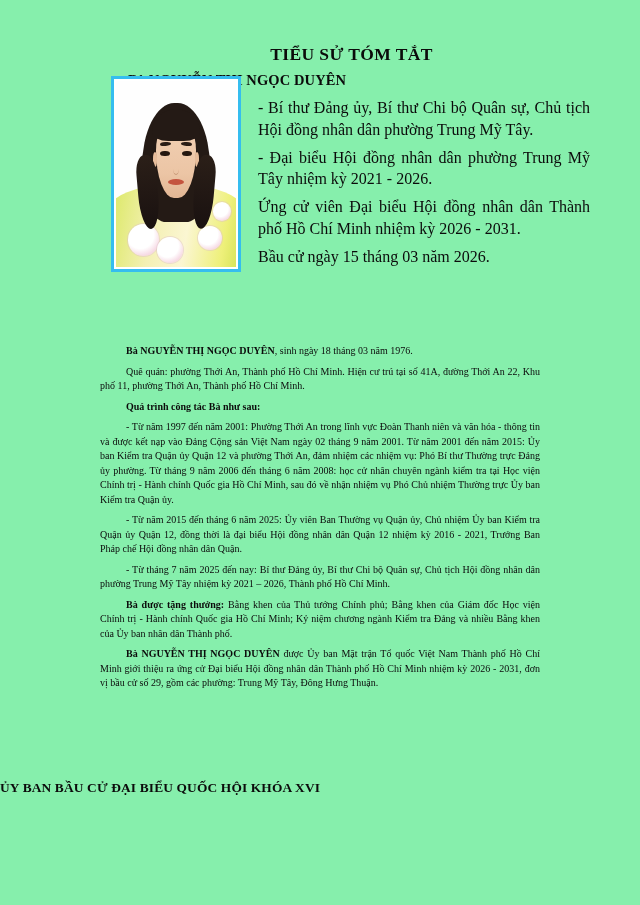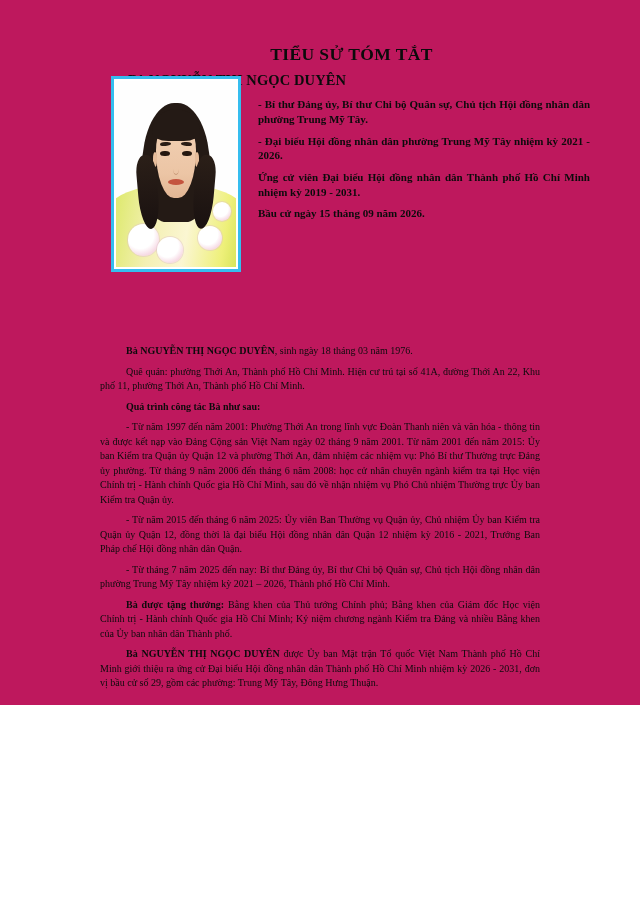--- a/index.html
+++ b/index.html
@@ -9,22 +9,22 @@
     background: #ffffff;
   }
   body {
     font-family: "Liberation Serif", "DejaVu Serif", serif;
     color: #0b0b0b;
     -webkit-font-smoothing: antialiased;
   }
   .page {
     position: relative;
     width: 640px;
-    height: 705px;
-    background: #be185d;
+    height: 905px;
+    background: #86efac;
     box-sizing: border-box;
     overflow: hidden;
   }
 
   
   .header-block {
     position: absolute;
     left: 0;
     top: 44px;
     width: 640px;
@@ -150,22 +150,22 @@
   }
   .p-ear.l { left:30.5%; }
   .p-ear.r { right:30.5%; }
 
   
   .header-text {
     margin-left: 258px;
     padding-right: 8px;
   }
   .hline {
-    font-size: 11px;
-    font-weight: bold;
+    font-size: 16px;
+    font-weight: normal;
     line-height: 1.33;
     margin: 0 0 7px 0;
     text-align: justify;
     text-justify: inter-word;
   }
   .hline.last-line { margin-bottom: 7px; }
 
   
   .body-block {
     position: absolute;
@@ -206,22 +206,22 @@
 
 <div class="page">
 
   <div class="header-block">
     <div class="doc-title">TIỂU SỬ TÓM TẮT</div>
     <div class="doc-subtitle">Bà NGUYỄN THỊ NGỌC DUYÊN</div>
 
     <div class="header-text">
       <p class="hline">- Bí thư Đảng ủy, Bí thư Chi bộ Quân sự, Chủ tịch Hội đồng nhân dân phường Trung Mỹ Tây.</p>
       <p class="hline">- Đại biểu Hội đồng nhân dân phường Trung Mỹ Tây nhiệm kỳ 2021 - 2026.</p>
-      <p class="hline">Ứng cử viên Đại biểu Hội đồng nhân dân Thành phố Hồ Chí Minh nhiệm kỳ 2019 - 2031.</p>
-      <p class="hline">Bầu cử ngày 15 tháng 09 năm 2026.</p>
+      <p class="hline">Ứng cử viên Đại biểu Hội đồng nhân dân Thành phố Hồ Chí Minh nhiệm kỳ 2026 - 2031.</p>
+      <p class="hline">Bầu cử ngày 15 tháng 03 năm 2026.</p>
     </div>
   </div>
 
   <div class="photo-wrap">
     <div class="photo-frame">
       <div class="photo-inner">
         <div class="p-bg"></div>
         <div class="p-shoulders"></div>
         <div class="p-flower" style="left:10%;bottom:6%;width:26%;height:17%;"></div>
         <div class="p-flower" style="left:34%;bottom:2%;width:22%;height:14%;"></div>

